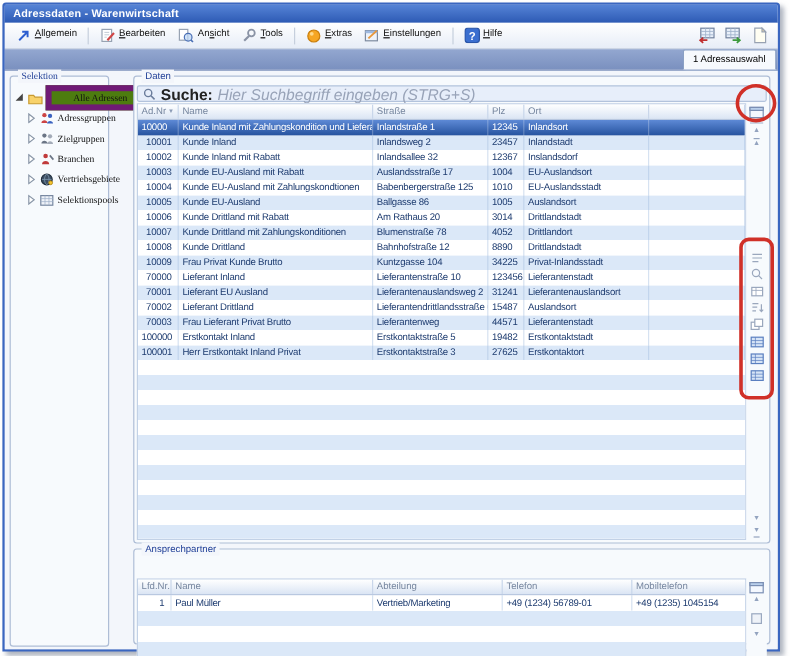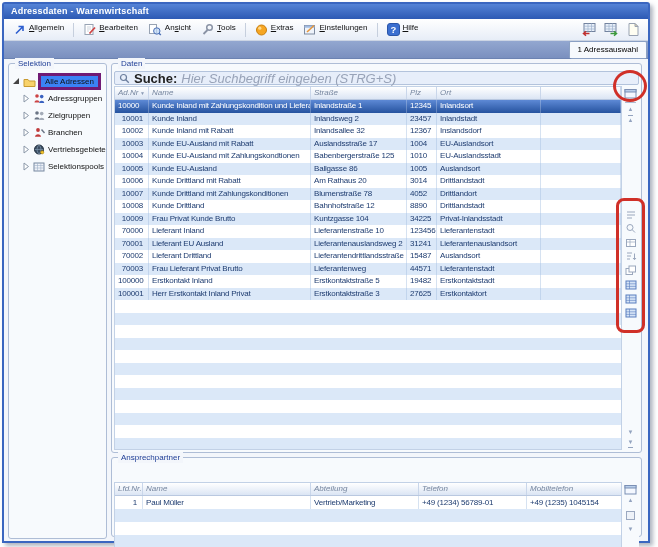--- a/index.html
+++ b/index.html
@@ -32,43 +32,43 @@
   .tab.active { background:#f6f9fd; height:17px; line-height:16px; color:#000; }
 
   .pane { position:relative; flex:1; background:#f3f6fb; }
 
   
   .gbox { position:absolute; border:1px solid #aebdd6; border-radius:3px; background:#f7fafd; }
   .gbox-label { position:absolute; top:-6px; left:6px; background:#f3f6fb; padding:0 3px;
                 font-size:8px; line-height:11px; color:#1f3e96; }
 
   
-  .selbox { left:4px; top:4px; width:99px; height:476px; }
+  .selbox { left:4px; top:4px; width:83px; height:476px;font-family:Liberation Serif, serif; }
   .tree { padding:9px 2px 0 3px; }
   .trow { display:flex; align-items:center; gap:2px; height:17px; font-size:8px; color:#111; white-space:nowrap; }
   .trow.child { padding-left:10px; }
   .texp { width:9px; height:9px; flex:0 0 9px; }
   .tico { width:13px; height:11px; flex:0 0 13px; }
-  .tsel { border:3px solid #701a75; background:#3b82f6; padding:0 4px; line-height:11px; }
+  .tsel { border:5px solid #701a75; background:#4d7c0f; padding:0 18px; line-height:11px; }
 
   
   .datenbox { left:107px; top:4px; right:6px; height:390px; }
   .apbox    { left:107px; top:398px; right:6px; bottom:4px; }
 
   .search-row { height:14px; margin:7px 2px 1px 2px; background:#e7eefa;
                 border:1px solid #b3c3dc; border-radius:2px; display:flex;
                 align-items:center; gap:4px; padding:0 4px; font-size:13px; }
   .search-label { font-weight:bold; color:#222; }
   .search-ph { font-style:italic; color:#98a3b8; }
 
   .grid-wrap { display:flex; margin:0 2px 2px 2px; height:calc(100% - 24px); }
   .grid-area { flex:1; display:flex; flex-direction:column; background:#fff;
                border:1px solid #c2d1e6; overflow:hidden; }
   .hdr { display:grid; height:13px; background:linear-gradient(#ffffff,#dbe5f4);
-         border-bottom:1px solid #b9c8e0; color:#76869f; font-size:8px;font-style:italic; }
+         border-bottom:1px solid #b9c8e0; color:#76869f; font-size:8px; }
   .hdr > div { padding:1px 3px 0 3px; border-right:1px solid #c9d6ea; white-space:nowrap; overflow:hidden; }
   .hdr .sort { float:right; font-size:5px; color:#8b9bb6; margin-top:2px; }
   .gcols  { grid-template-columns:34px 162px 96px 30px 104px 1fr; }
   .apcols { grid-template-columns:28px 168px 108px 108px 95px 1fr; }
 
   .rows {}
   .grid-row { display:grid; height:12.5px; font-size:8px; letter-spacing:-0.2px; color:#1e3c70; }
   .grid-row:nth-child(even) { background:#dbe8f8; }
   .grid-row > span { padding:0 0 0 3px; line-height:12.5px; white-space:nowrap; overflow:hidden;
                      border-right:1px solid rgba(165,190,225,.45); }

